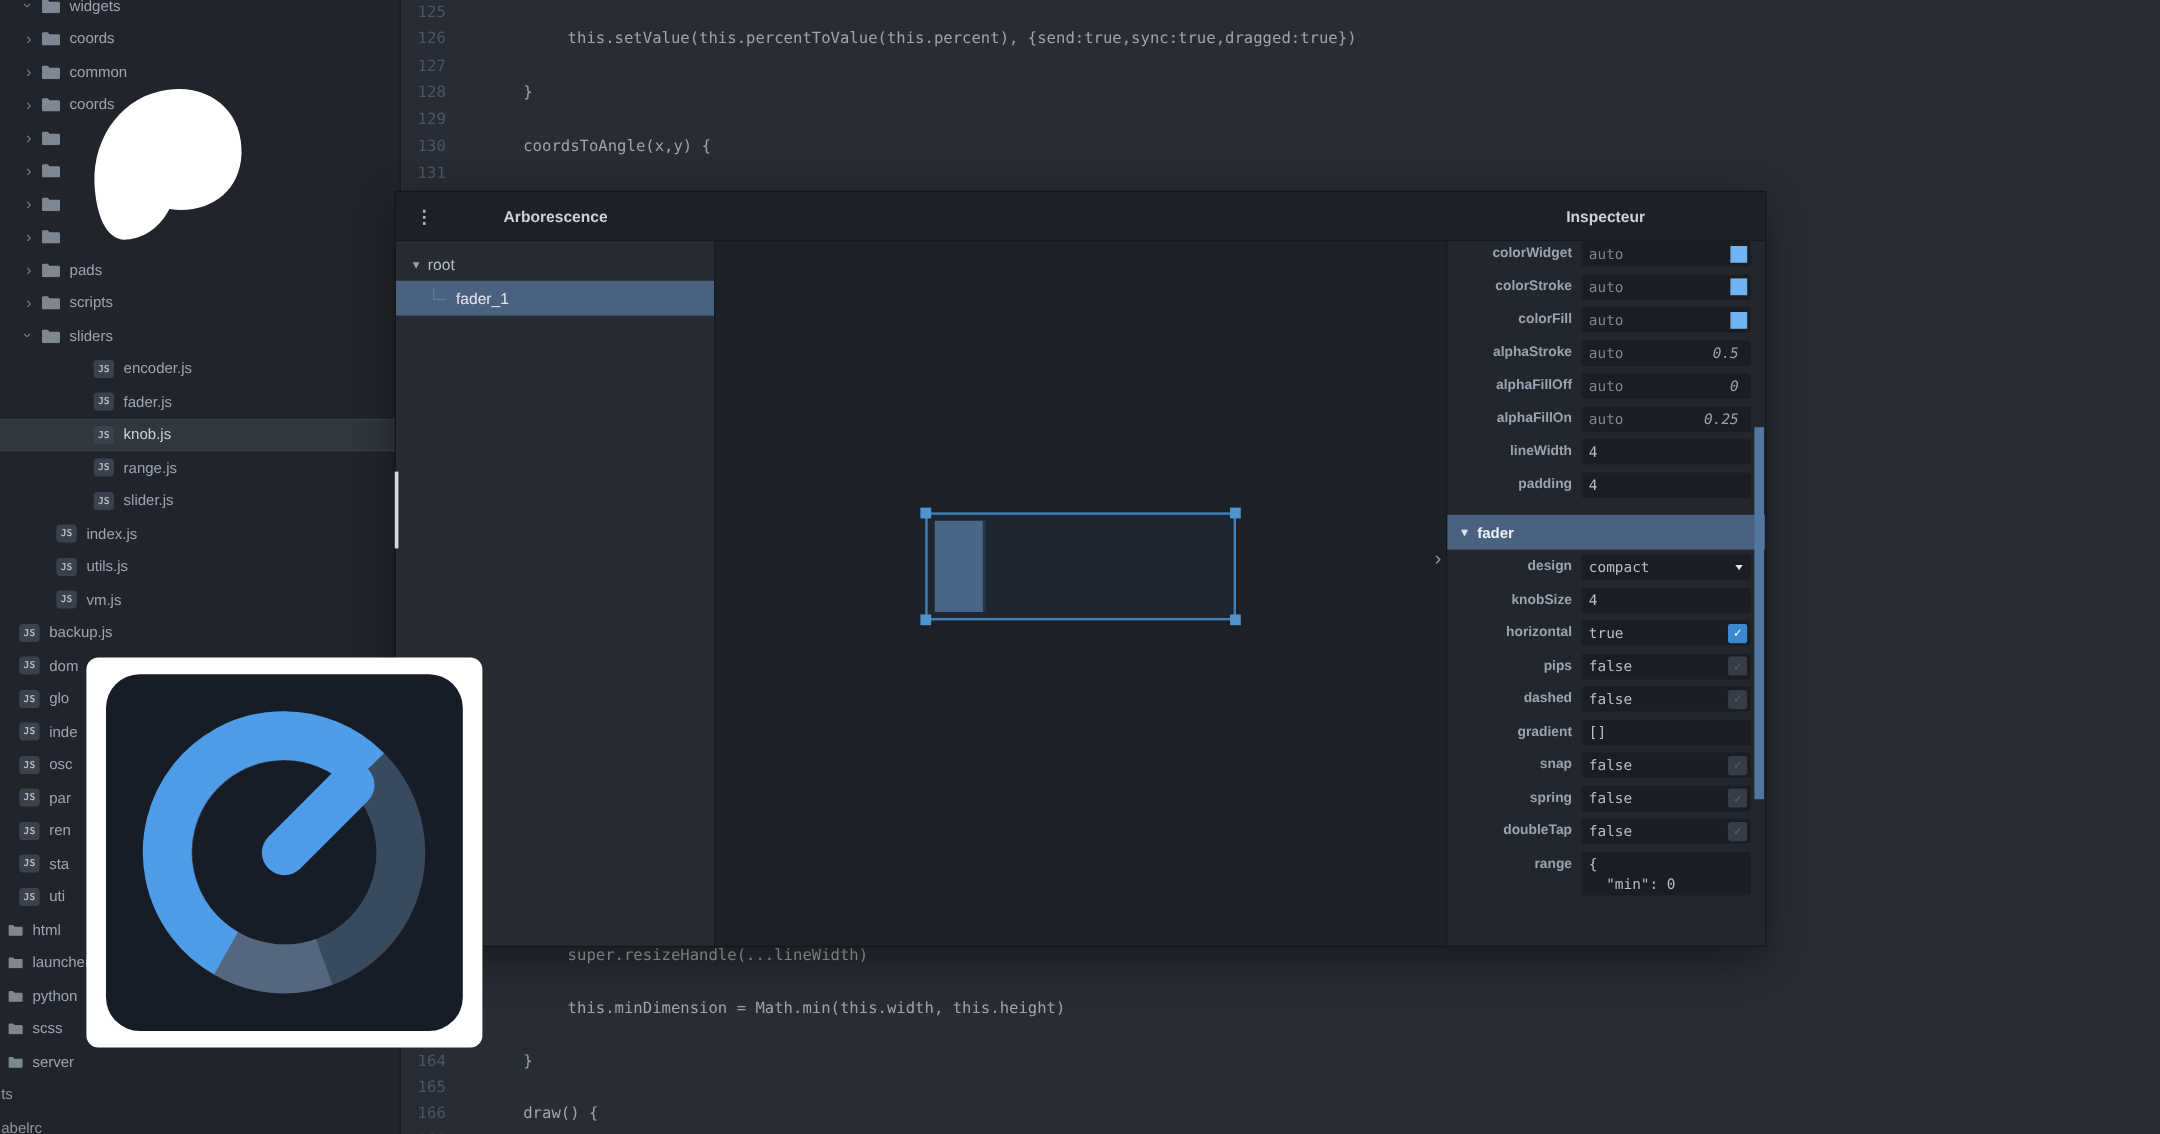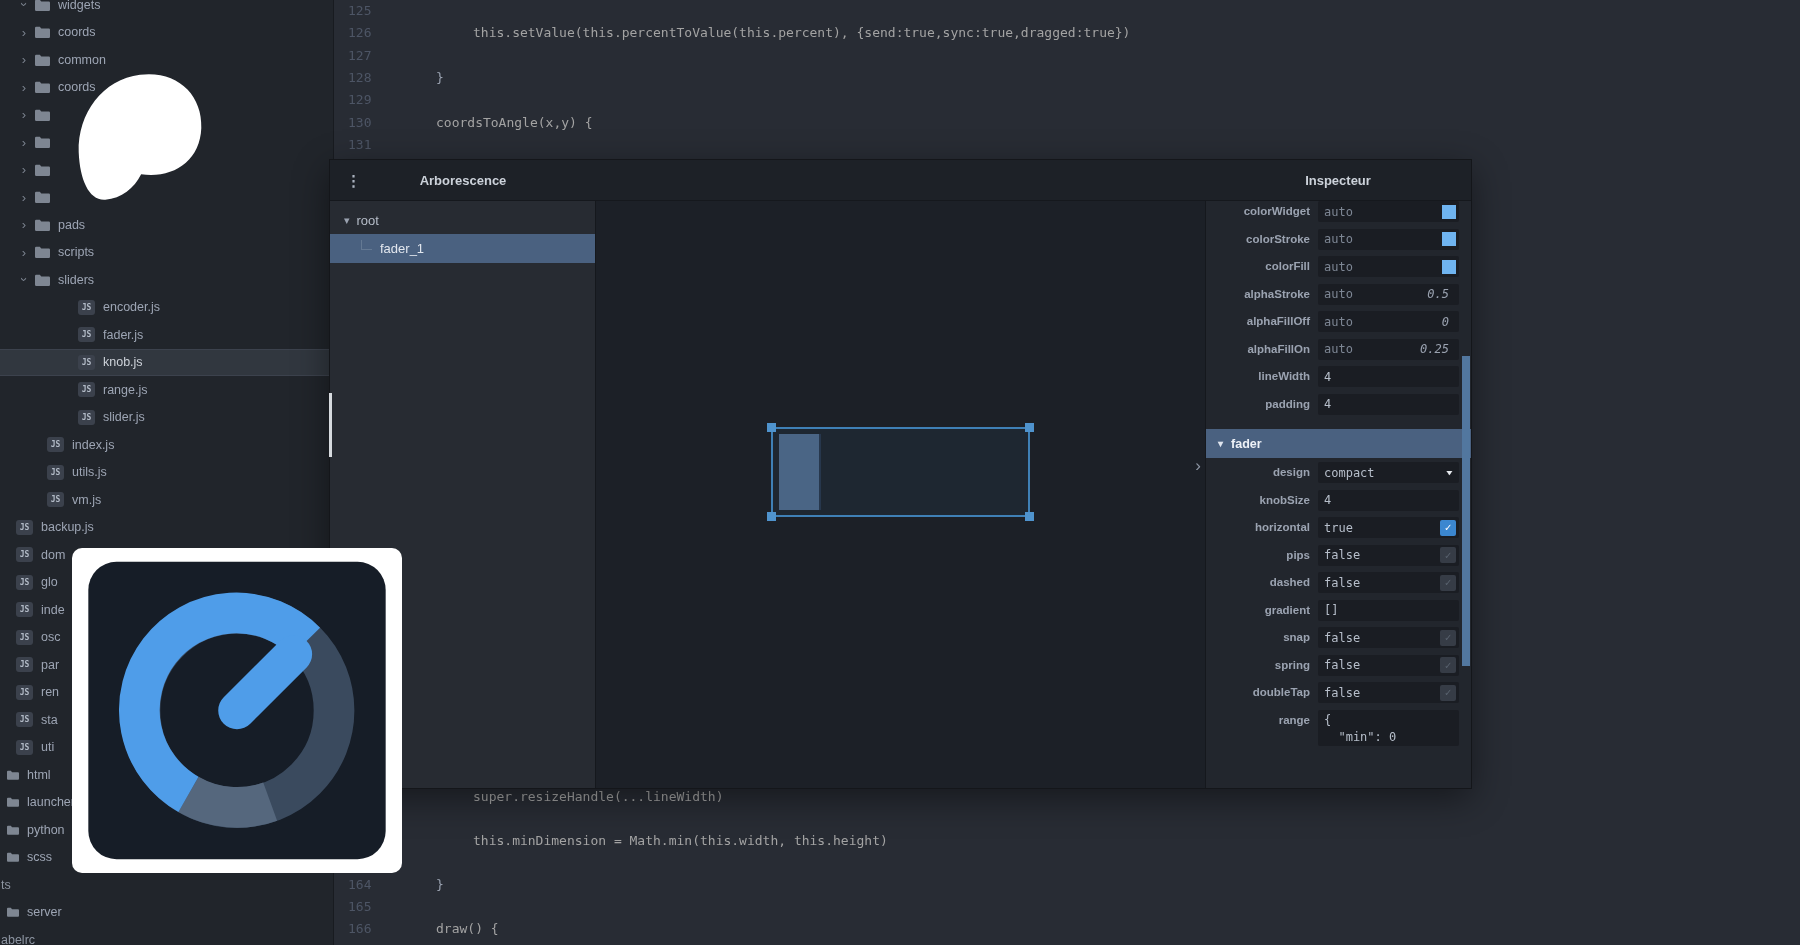--- a/index.html
+++ b/index.html
@@ -323,30 +323,30 @@
           <span class="lbl">python</span>
         </div>
         <div class="row k-top">
           <span class="fold">
             <svg width="12" height="10" viewBox="0 0 15 12">
               <path d="M0 2 Q0 .8 1.2 .8 H4.8 L6.3 2.5 H13.8 Q15 2.5 15 3.7 V10.8 Q15 12 13.8 12 H1.2 Q0 12 0 10.8 Z" fill="#7e8692"></path>
             </svg>
           </span>
           <span class="lbl">scss</span>
         </div>
+        <div class="row k-top">
+          <span class="fold">
+            <svg width="12" height="10" viewBox="0 0 15 12">
+              <path d="M0 2 Q0 .8 1.2 .8 H4.8 L6.3 2.5 H13.8 Q15 2.5 15 3.7 V10.8 Q15 12 13.8 12 H1.2 Q0 12 0 10.8 Z" fill="#7e8692"></path>
+            </svg>
+          </span>
+          <span class="lbl">server</span>
+        </div>
         <div class="row k-tail">
           <span class="lbl">ts</span>
-        </div>
-        <div class="row k-top">
-          <span class="fold">
-            <svg width="12" height="10" viewBox="0 0 15 12">
-              <path d="M0 2 Q0 .8 1.2 .8 H4.8 L6.3 2.5 H13.8 Q15 2.5 15 3.7 V10.8 Q15 12 13.8 12 H1.2 Q0 12 0 10.8 Z" fill="#7e8692"></path>
-            </svg>
-          </span>
-          <span class="lbl">server</span>
         </div>
         <div class="row k-tail">
           <span class="lbl">abelrc</span>
         </div>
       </div>
   </div>
 
   <div class="window">
     <div class="wheader">
       <div class="wh-sec wh-tree">

